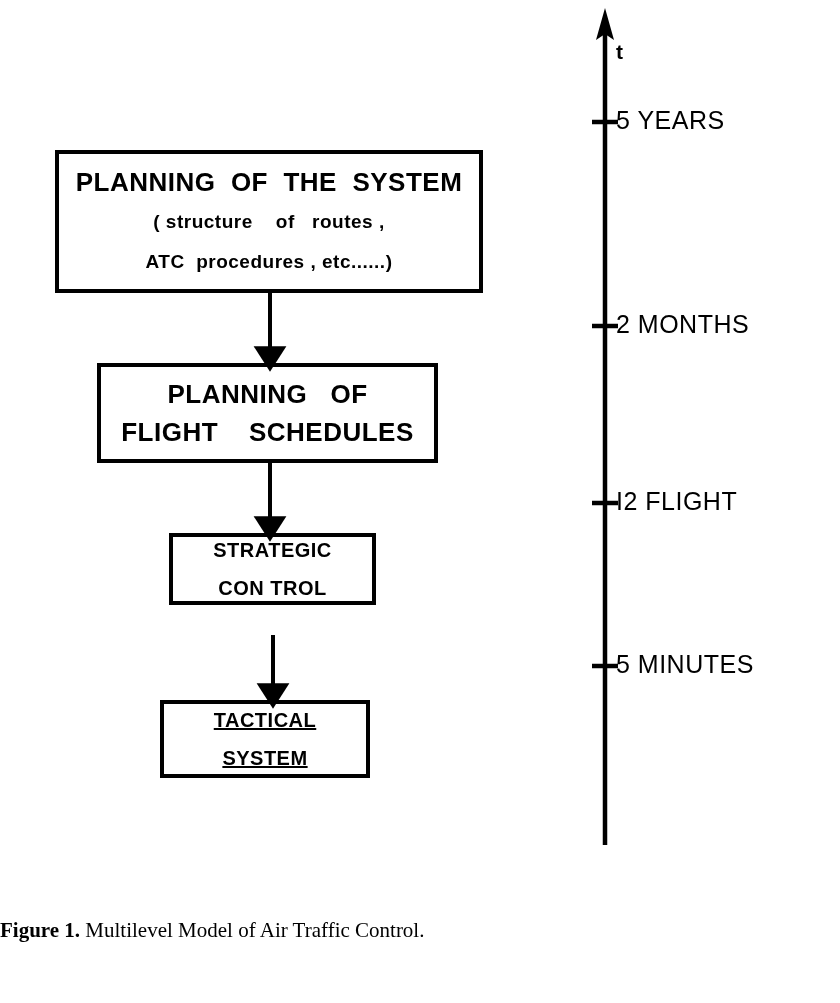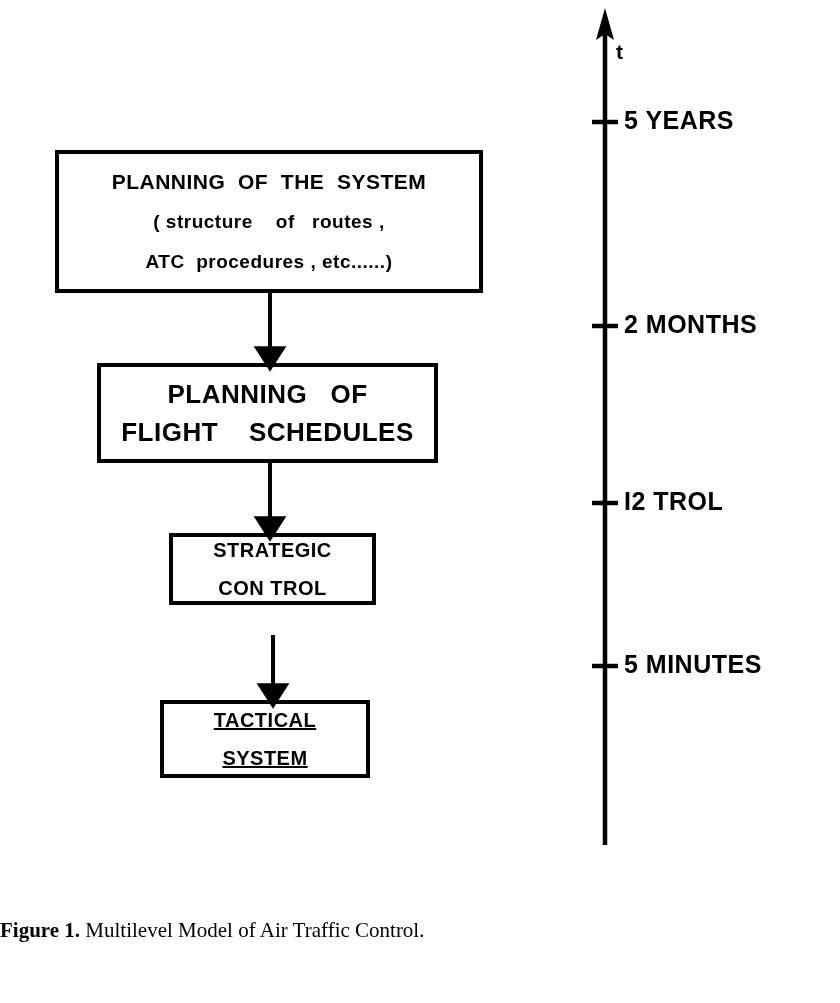--- a/index.html
+++ b/index.html
@@ -45,21 +45,21 @@
   }
 
   
   #box-planning-system {
     left: 55px;
     top: 150px;
     width: 428px;
     height: 143px;
   }
   #box-planning-system .flow-line {
-    font-size: 21px;
+    font-size: 26px;
     line-height: 40px;
   }
   #box-planning-system .sub-line {
     font-size: 19px;
     text-align: center;
   }
 
   
   #box-flight-schedules {
     left: 97px;
@@ -110,23 +110,23 @@
   
   #time-axis {
     position: absolute;
     left: 560px;
     top: 0px;
     width: 280px;
     height: 880px;
   }
   .axis-tick-label {
     position: absolute;
-    left: 64px;
-    font-family: "Liberation Sans", sans-serif;
-    font-weight: bold;
+    left: 56px;
+    font-family: "Liberation Sans", sans-serif;
+    font-weight: normal;
     font-size: 25px;
     letter-spacing: 0.5px;
     white-space: pre;
     color: #000000;
   }
   #axis-variable-label {
     position: absolute;
     left: 56px;
     top: 40px;
     font-family: "Liberation Sans", sans-serif;
@@ -203,21 +203,21 @@
       <line x1="32" y1="122" x2="58" y2="122" stroke="#000000" stroke-width="4.5"></line>
       <line x1="32" y1="326" x2="58" y2="326" stroke="#000000" stroke-width="4.5"></line>
       <line x1="32" y1="503" x2="58" y2="503" stroke="#000000" stroke-width="4.5"></line>
       <line x1="32" y1="666" x2="58" y2="666" stroke="#000000" stroke-width="4.5"></line>
     </svg>
 
     <div id="axis-variable-label">t</div>
 
     <div class="axis-tick-label" style="top:106px;">5 YEARS</div>
     <div class="axis-tick-label" style="top:310px;">2 MONTHS</div>
-    <div class="axis-tick-label" style="top:487px;">I2 TROL</div>
+    <div class="axis-tick-label" style="top:487px;">I2 FLIGHT</div>
     <div class="axis-tick-label" style="top:650px;">5 MINUTES</div>
   </div>
 
   <div id="figure-caption">
     <span class="caption-label">Figure 1.</span>
     <span class="caption-text">Multilevel Model of Air Traffic Control.</span>
   </div>
 
 </div>
 

